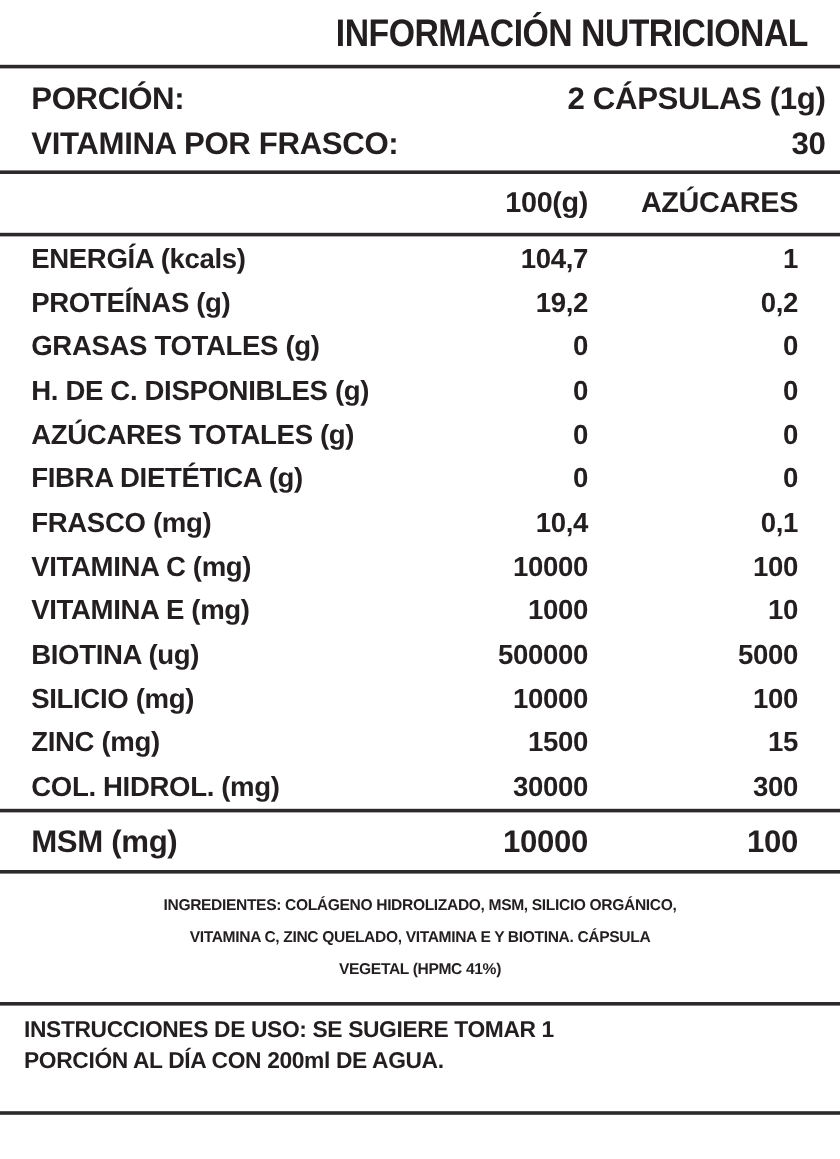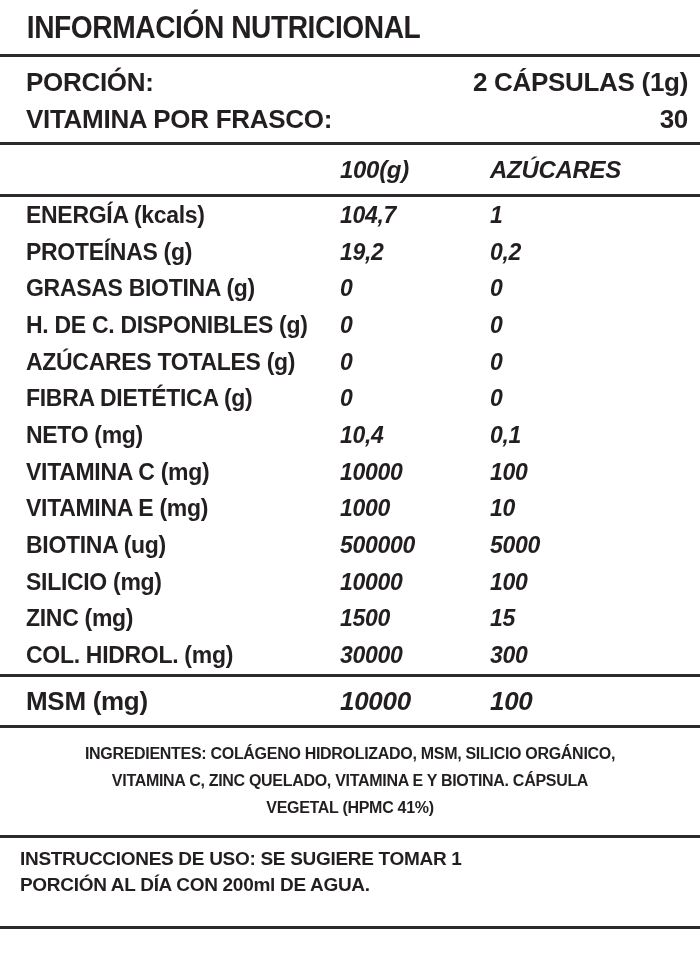--- a/index.html
+++ b/index.html
@@ -15,21 +15,21 @@
     overflow: hidden;
     box-sizing: border-box;
   }
   .label *, .label *::before, .label *::after { box-sizing: border-box; }
 
   .sec { border-bottom: 3px solid var(--rule, #2d2a2b); }
 
   
   .title-sec {
     height: 57px;
-    display: flex; align-items: center; justify-content: flex-start;
+    display: flex; align-items: center; justify-content: flex-end;
   }
   .title-text {
     font-size: 32px;
     letter-spacing: -0.5px;
     display: inline-block;
     transform: scaleX(0.88);
     transform-origin: 50% 50%;
     white-space: nowrap;
   }
 
@@ -41,37 +41,37 @@
   }
 
   
   .grid {
     display: grid;
     grid-template-columns: 1fr 150px 175px;
     align-items: center;
     padding-left: 26px;
     padding-right: 35px;
   }
-  .num { text-align: left; white-space: nowrap; font-style: italic; }
+  .num { text-align: right; white-space: nowrap; }
   .name { white-space: nowrap; }
 
   
   .cols-sec { height: 52px; font-size: 24px; }
 
   
   .rows-sec { height: 480px; display: flex; flex-direction: column; }
   .nrow { flex: 1 1 auto; font-size: 23px; }
 
   
   .msm-sec { height: 51px; font-size: 26px; }
 
   
   .ingr-sec {
     height: 110px; padding: 12px 20px 0 20px;
-    text-align: center; font-size: 16px; line-height: 27px;
+    text-align: center; font-size: 13px; line-height: 27px;
   }
 
   
   .instr-sec {
     height: 91px; padding: 8px 20px 0 20px;
     font-size: 19px; line-height: 26px;
   }
 
   
   .peso-sec {
@@ -113,21 +113,21 @@
     <span class="num">1</span>
   </div>
 
   <div class="nrow grid">
     <span class="name">PROTEÍNAS (g)</span>
     <span class="num">19,2</span>
     <span class="num">0,2</span>
   </div>
 
   <div class="nrow grid">
-    <span class="name">GRASAS BIOTINA (g)</span>
+    <span class="name">GRASAS TOTALES (g)</span>
     <span class="num">0</span>
     <span class="num">0</span>
   </div>
 
   <div class="nrow grid">
     <span class="name">H. DE C. DISPONIBLES (g)</span>
     <span class="num">0</span>
     <span class="num">0</span>
   </div>
 
@@ -137,21 +137,21 @@
     <span class="num">0</span>
   </div>
 
   <div class="nrow grid">
     <span class="name">FIBRA DIETÉTICA (g)</span>
     <span class="num">0</span>
     <span class="num">0</span>
   </div>
 
   <div class="nrow grid">
-    <span class="name">NETO (mg)</span>
+    <span class="name">FRASCO (mg)</span>
     <span class="num">10,4</span>
     <span class="num">0,1</span>
   </div>
 
   <div class="nrow grid">
     <span class="name">VITAMINA C (mg)</span>
     <span class="num">10000</span>
     <span class="num">100</span>
   </div>
 

